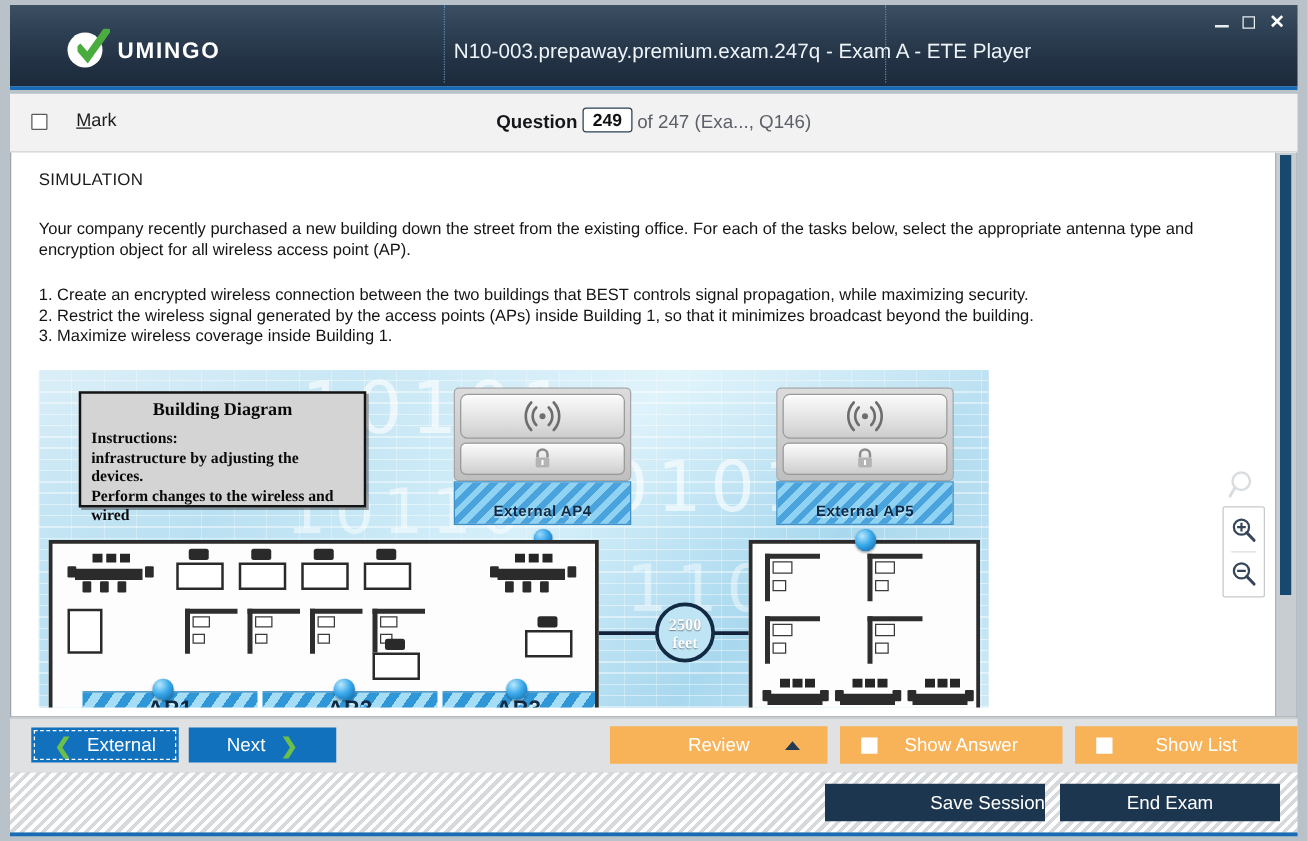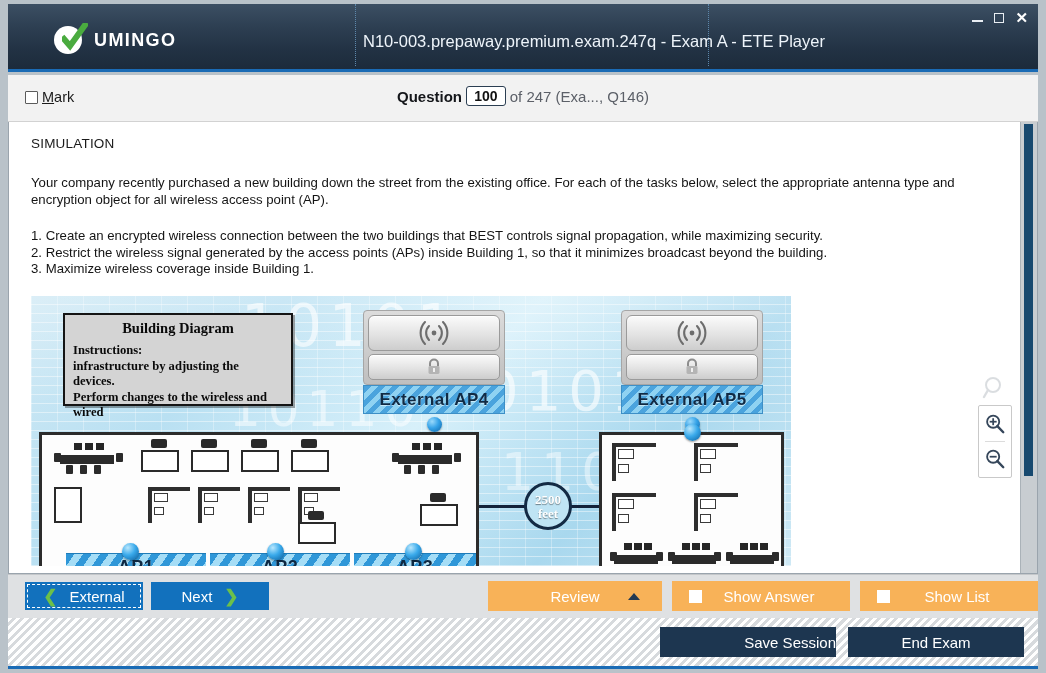--- a/index.html
+++ b/index.html
@@ -55,21 +55,21 @@
   .wb-max { width:10px; height:10px; border:1.6px solid #e9eef3; display:block;}
   .wb-close { font-size: 15px; font-weight: 700; color:#fff; }
 
   
   .qbar {
     position: absolute; left: 8px; top: 75px; right: 8px; height: 47px;
     background: #f2f2f2; border-bottom: 1px solid #d2d2d2;
   }
   .mark-wrap {
     position: absolute; left: 17px; top: 14px;
-    display: flex; align-items: center; gap: 4px;
+    display: flex; align-items: center; gap: 23px;
   }
   .mark-box {
     width: 13px; height: 13px; border: 1px solid #5b5b5b; background: #fff;
     border-radius: 1px;
   }
   .mark-label { font-size: 14.5px; color: #1b1b1b; }
   .mark-label u { text-decoration: underline; }
   .qnum {
     position: absolute; left: 0; right: 0; top: 12px;
     text-align: center; font-size: 15px; color: #43464b;
@@ -144,22 +144,22 @@
     display:flex; align-items:center; justify-content:center;
     box-shadow: inset 0 1px 0 #fff;
   }
   .apdev .panel.lock { height:26px; margin-top:3px; border-radius:5px;}
   .apdev .shell {
     background: linear-gradient(180deg,#dcdcdc,#bfbfbf);
     border:1px solid #a6a6a6; border-radius:4px; padding:4px;
   }
   .apdev .caplabel {
     background: repeating-linear-gradient(135deg,#4aa3dd 0px,#4aa3dd 5px,#8fd2f2 5px,#8fd2f2 10px);
-    color:#102a44; font-weight:700; font-size:17px; text-align:center;
-    padding:4px 0 3px; border:1px solid #3d8fc6; text-shadow:0 1px 0 rgba(255,255,255,.5);
+    color:#102a44; font-weight:700; font-size:12px; text-align:center;
+    padding:16px 0 3px; border:1px solid #3d8fc6; text-shadow:0 1px 0 rgba(255,255,255,.5);
     letter-spacing:.4px;
   }
   .apdot {
     width:15px; height:15px; border-radius:50%; margin: 3px auto 0;
     background: radial-gradient(circle at 34% 30%, #9ad9fb 0%, #36a3e8 45%, #0d63a5 100%);
     box-shadow: 0 1px 2px rgba(0,0,0,.35);
   }
   .ap4 { left:332px; top:14px; }
   .ap5 { left:590px; top:14px; }
 
@@ -299,21 +299,21 @@
     </div>
   </div>
 
   <div class="qbar">
     <div class="mark-wrap">
       <span class="mark-box"></span>
       <span class="mark-label"><u>M</u><span>ark</span></span>
     </div>
     <div class="qnum">
       <b>Question</b>
-      <span class="qbox">100</span>
+      <span class="qbox">249</span>
       <span class="qtail">of 247 (Exa..., Q146)</span>
     </div>
   </div>
 
   <div class="content">
     <div class="c-inner">
       <div class="sim-title">SIMULATION</div>
       <div class="para">Your company recently purchased a new building down the street from the existing office. For each of the tasks below, select the appropriate antenna type and encryption object for all wireless access point (AP).</div>
       <div class="tasks">
         <div>1. Create an encrypted wireless connection between the two buildings that BEST controls signal propagation, while maximizing security.</div>

